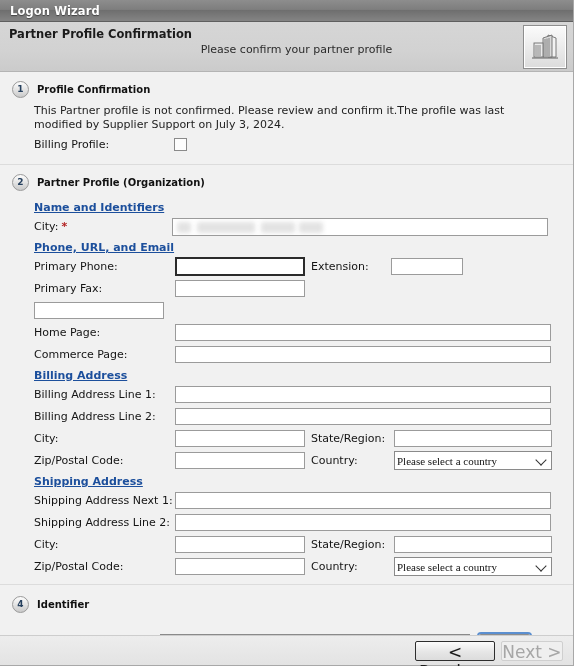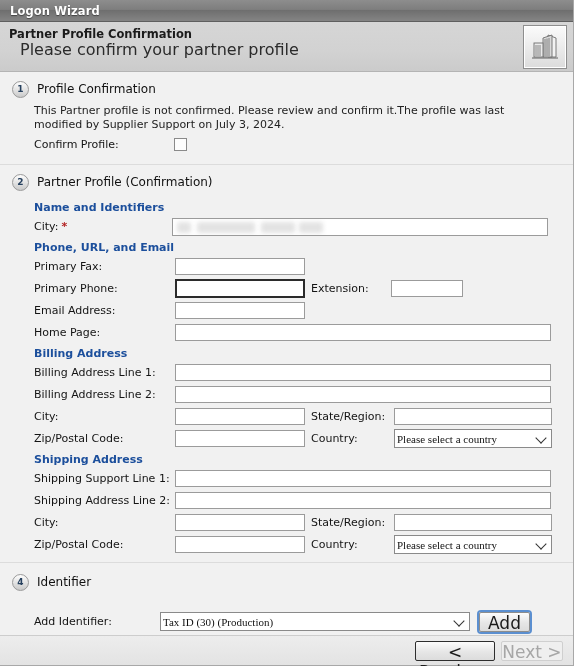--- a/index.html
+++ b/index.html
@@ -54,24 +54,25 @@
     box-sizing: border-box;
     padding: 5px 0 0 9px;
   }
   .header-title {
     font-weight: bold;
     font-size: 11.5px;
     color: #1b1b1b;
     line-height: 15px;
   }
   .header-sub {
-    font-size: 16px;
+    font-size: 11px;
     color: #2b2b2b;
     line-height: 15px;
     padding-left: 11px;
+    text-align: center;
   }
   .header-icon {
     position: absolute;
     right: 6px;
     top: 3px;
     width: 44px;
     height: 44px;
     background: linear-gradient(to bottom, #fbfbfb, #dcdcdc);
     border: 1px solid #8e8e8e;
     box-shadow: inset 0 0 0 1px #ffffff;
@@ -106,40 +107,41 @@
     box-sizing: border-box;
     font-size: 9px;
     font-weight: bold;
     color: #26405e;
     display: flex;
     align-items: center;
     justify-content: center;
     flex: none;
   }
   .sec-title {
-    font-weight: normal;
-    font-size: 12px;
+    font-weight: bold;
+    font-size: 10px;
     color: #111111;
   }
 
   .sec-body { padding: 6px 0 0 34px; }
 
   .desc {
     font-size: 11px;
     color: #222222;
     line-height: 14px;
     max-width: 512px;
     margin-bottom: 2px;
   }
 
   .group-title {
     color: #1c4f9c;
     font-weight: bold;
     font-size: 11px;
     margin: 4px 0 2px 0;
+    text-decoration: underline;
   }
 
   
   .row {
     display: flex;
     align-items: center;
     height: 21px;
     margin-bottom: 1px;
   }
   .lbl {
@@ -283,69 +285,72 @@
   <div class="body">
 
     <div class="section">
       <div class="sec-head">
         <span class="badge">1</span>
         <span class="sec-title">Profile Confirmation</span>
       </div>
       <div class="sec-body">
         <div class="desc">This Partner profile is not confirmed. Please review and confirm it.The profile was last modified by Supplier Support on July 3, 2024.</div>
         <div class="row">
-          <span class="lbl" style="width:140px">Confirm Profile:</span>
+          <span class="lbl" style="width:140px">Billing Profile:</span>
           <input type="checkbox" class="cb" style="">
         </div>
       </div>
     </div>
 
     <div class="section" style="padding-bottom:6px;">
       <div class="sec-head">
         <span class="badge">2</span>
-        <span class="sec-title">Partner Profile (Confirmation)</span>
+        <span class="sec-title">Partner Profile (Organization)</span>
       </div>
       <div class="sec-body">
 
         <div class="group-title">Name and Identifiers</div>
         <div class="row">
           <span class="lbl">City:</span>
           <span class="req">*</span>
           <span class="fakeinput redact" style="width:376px;margin-left:105px;height:18px;">
             <i style="left:4px;top:3px;width:14px;height:11px;"></i>
             <i style="left:24px;top:3px;width:58px;height:11px;"></i>
             <i style="left:88px;top:3px;width:34px;height:11px;"></i>
             <i style="left:126px;top:3px;width:24px;height:11px;"></i>
           </span>
         </div>
 
         <div class="group-title">Phone, URL, and Email</div>
 
         <div class="row">
-          <span class="lbl" style="width:141px">Primary Fax:</span>
-          <input class="txt" style="width: 130px;" value="">
-        </div>
-
-        <div class="row">
           <span class="lbl" style="width:141px">Primary Phone:</span>
           <input class="txt focused" style="width: 130px;" autofocus="" value="">
           <span class="lbl" style="width:80px;padding-left:6px;">Extension:</span>
           <input class="txt" style="width: 72px;" value="">
         </div>
 
         <div class="row">
-          <span class="lbl" style="width:141px">Email Address:</span>
+          <span class="lbl" style="width:141px">Primary Fax:</span>
+          <input class="txt" style="width: 130px;" value="">
+        </div>
+
+        <div class="row">
           <input class="txt" style="width: 130px;" value="">
         </div>
 
         <div class="row">
           <span class="lbl" style="width:141px">Home Page:</span>
           <input class="txt" style="width: 376px;" value="">
         </div>
 
+        <div class="row">
+          <span class="lbl" style="width:141px">Commerce Page:</span>
+          <input class="txt" style="width: 376px;" value="">
+        </div>
 
         <div class="group-title">Billing Address</div>
 
         <div class="row">
           <span class="lbl" style="width:141px">Billing Address Line 1:</span>
           <input class="txt" style="width: 376px;" value="">
         </div>
 
         <div class="row">
           <span class="lbl" style="width:141px">Billing Address Line 2:</span>
@@ -367,21 +372,21 @@
             <select class="sel" style="width:158px">
               <option>Please select a country</option>
             </select>
             <span class="chev"></span>
           </span>
         </div>
 
         <div class="group-title">Shipping Address</div>
 
         <div class="row">
-          <span class="lbl" style="width:141px">Shipping Support Line 1:</span>
+          <span class="lbl" style="width:141px">Shipping Address Next 1:</span>
           <input class="txt" style="width: 376px;" value="">
         </div>
 
         <div class="row">
           <span class="lbl" style="width:141px">Shipping Address Line 2:</span>
           <input class="txt" style="width: 376px;" value="">
         </div>
 
         <div class="row">
           <span class="lbl" style="width:141px">City:</span>

